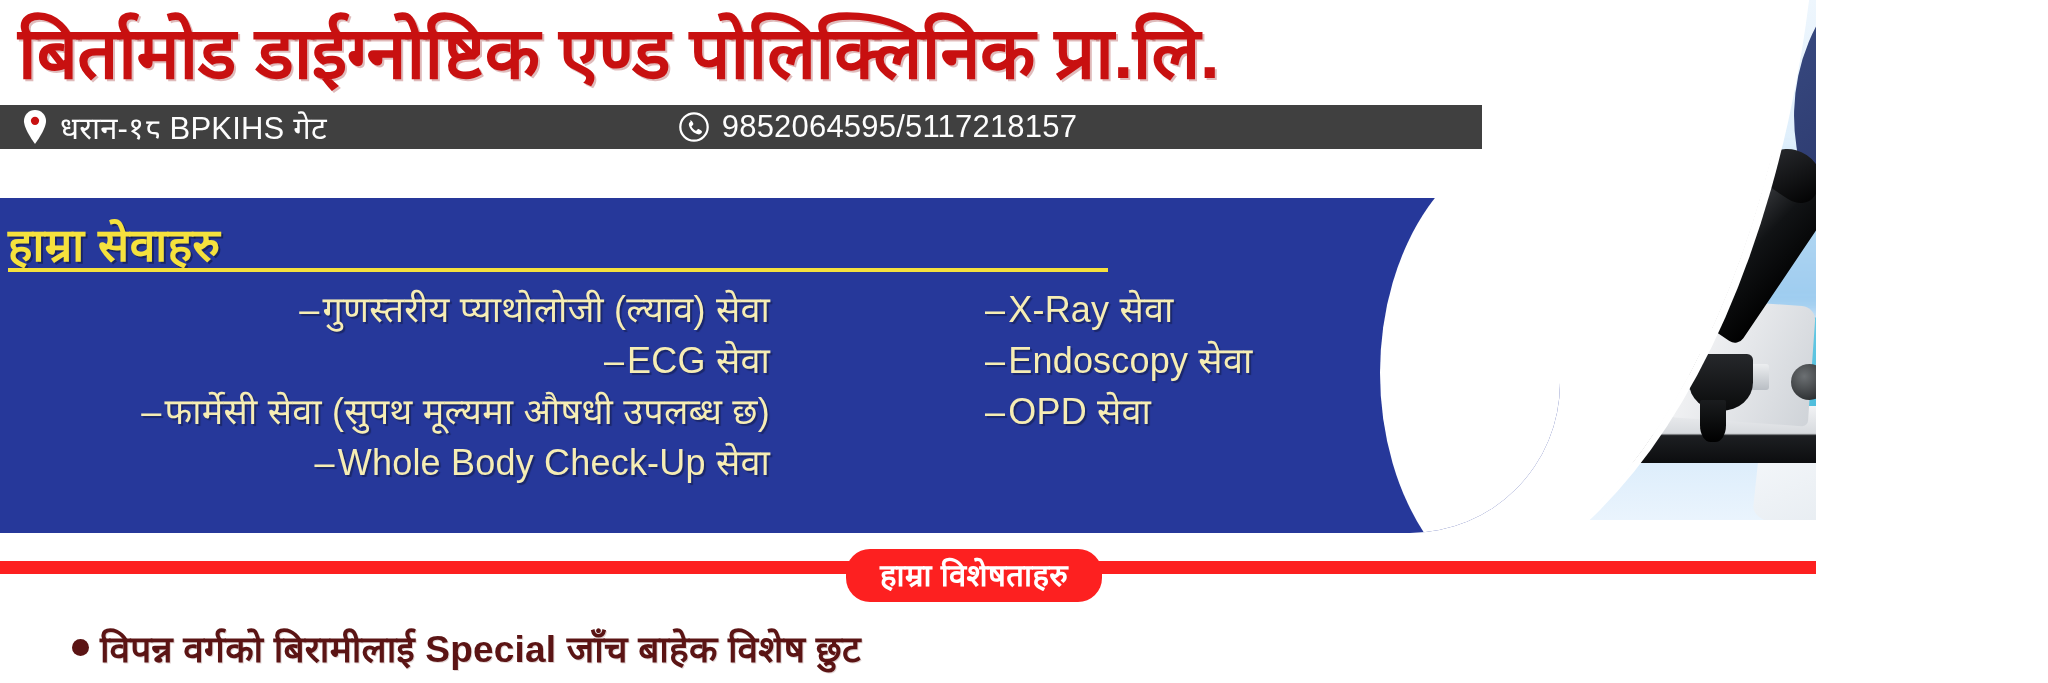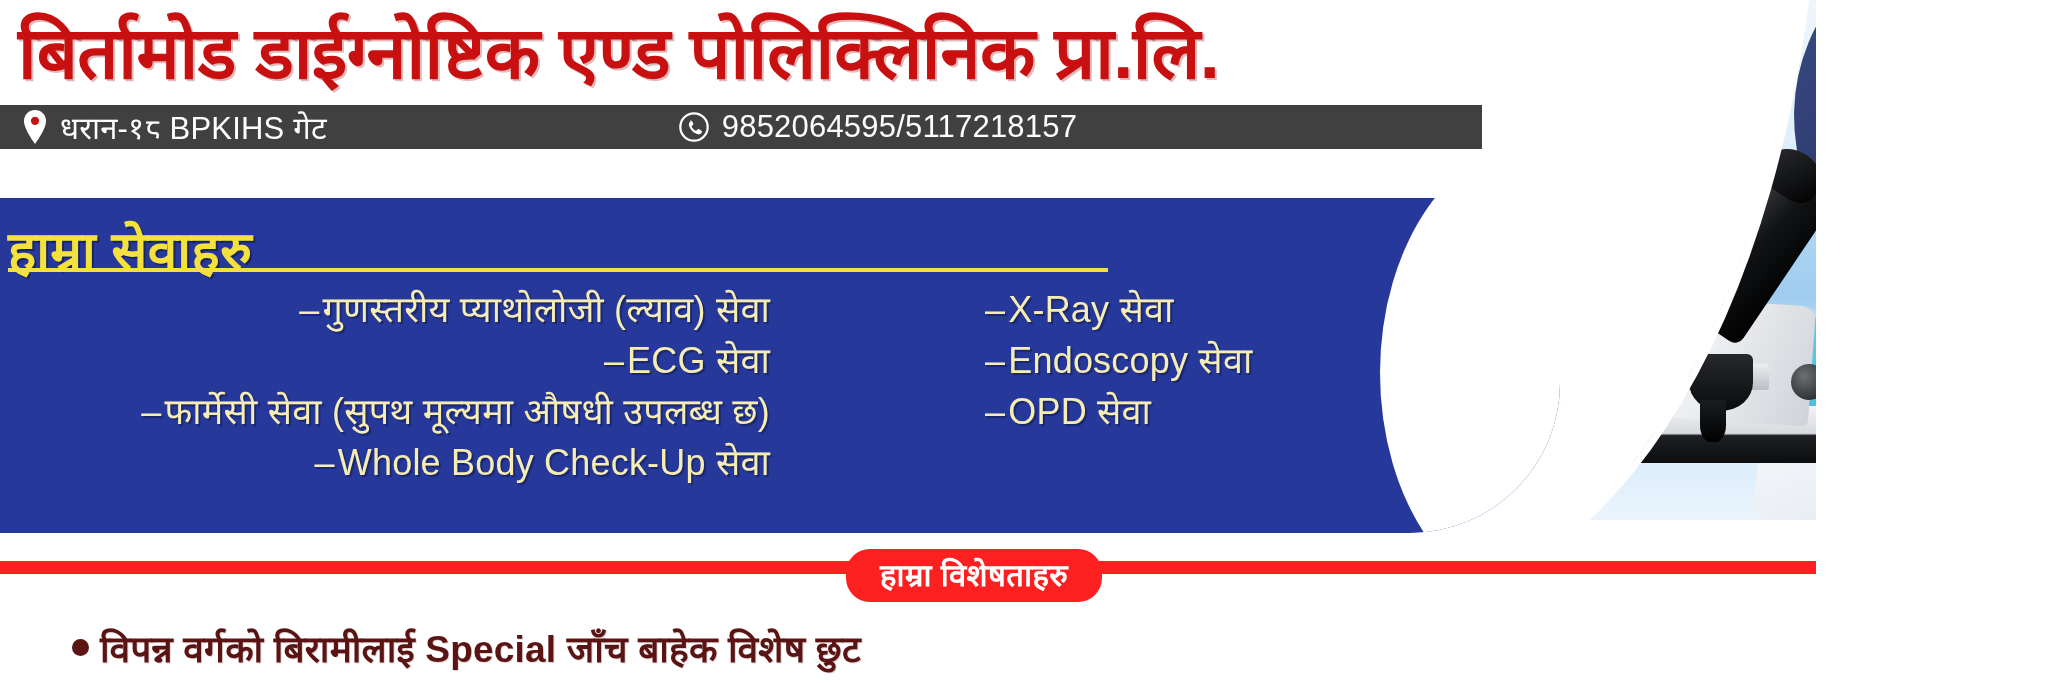--- a/index.html
+++ b/index.html
@@ -132,21 +132,21 @@
     overflow:hidden;
   }
   .services-panel::after{
     content:"";position:absolute;right:-150px;top:-60px;
     width:330px;height:470px;background:#ffffff;
     border-radius:50%;
   }
   .services-heading{
     position:absolute;left:8px;top:14px;
     color:#f5e13d;
-    font-size:53px;font-weight:700;
+    font-size:46px;font-weight:700;
     letter-spacing:.5px;
     text-shadow:2px 2px 0 rgba(0,0,0,.35);
     font-family:"Liberation Sans","DejaVu Sans",sans-serif;
   }
   .heading-rule{
     position:absolute;left:8px;top:70px;width:1100px;height:4px;background:#f5e13d;
   }
   .svc-col{position:absolute;top:86px;}
   .svc-col-left{left:10px;width:760px;text-align:right;}
   .svc-col-right{left:985px;width:560px;}

